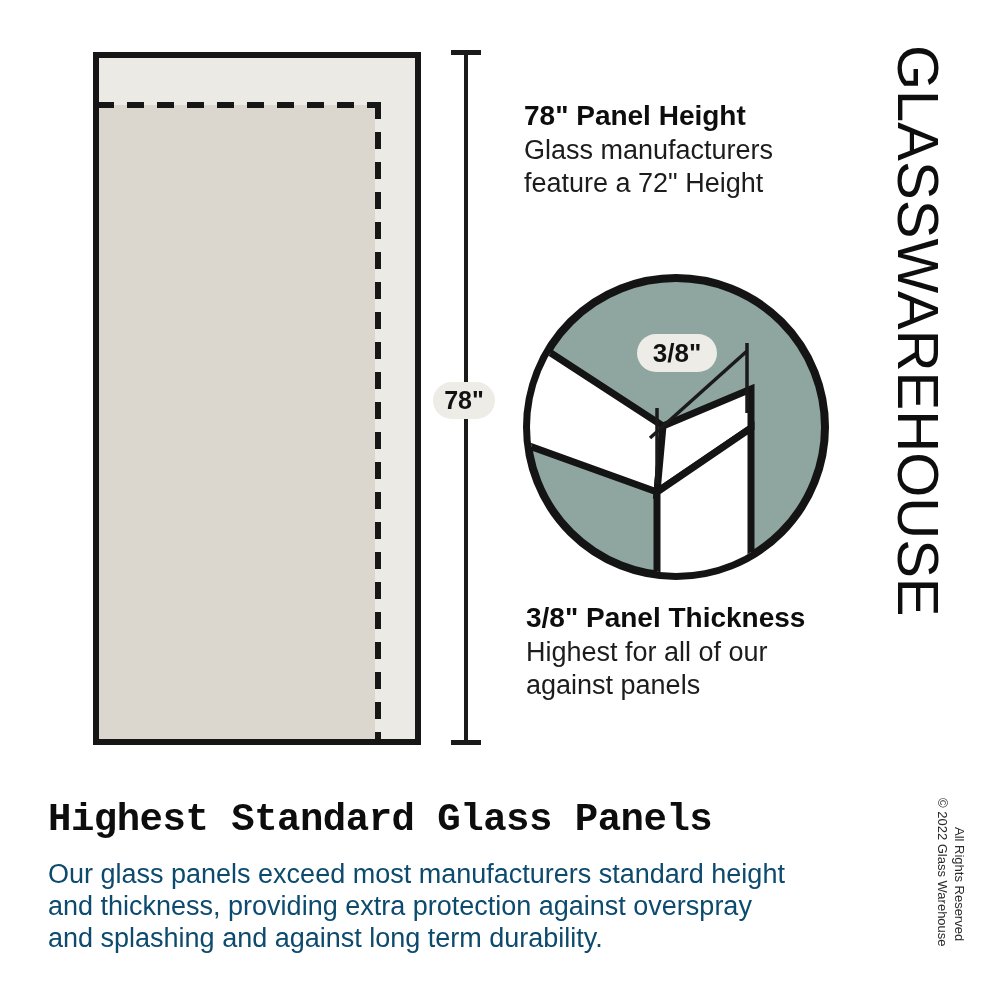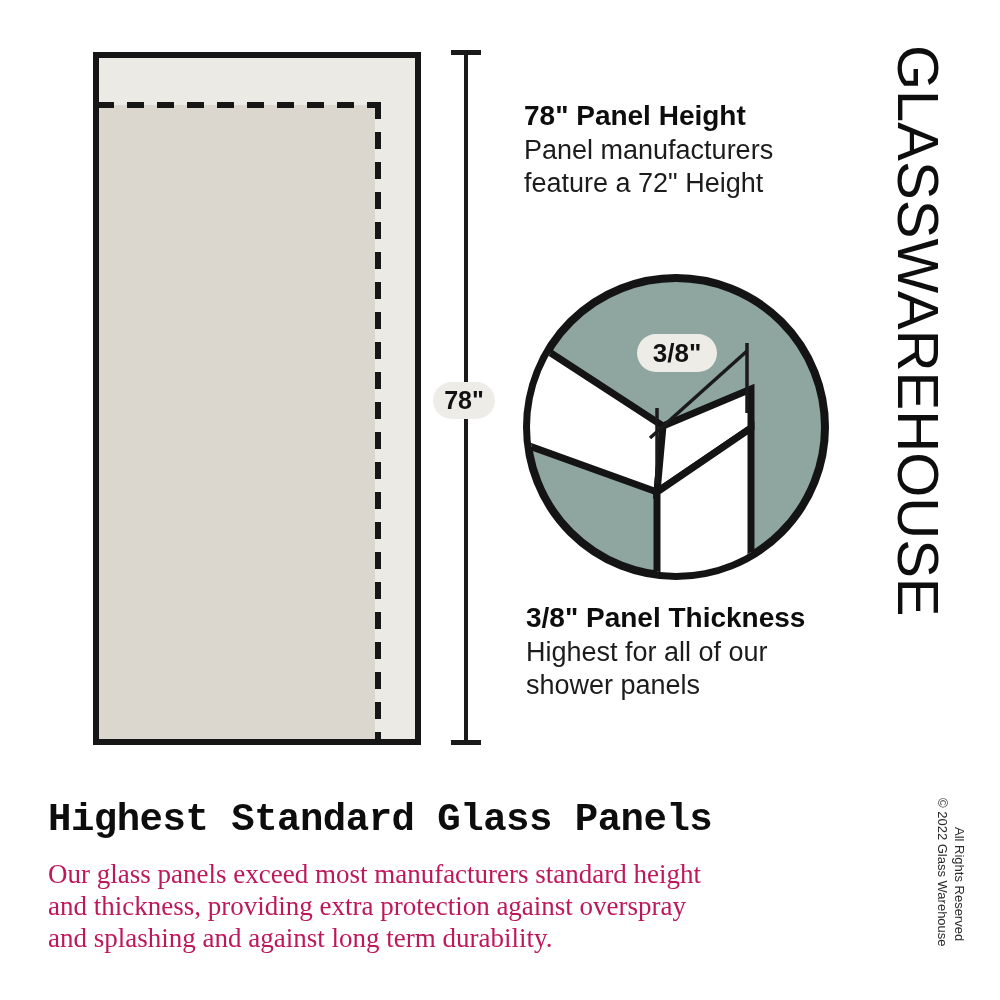--- a/index.html
+++ b/index.html
@@ -41,21 +41,21 @@
   .ann.height { left:524px; top:99px; }
   .ann.thick  { left:526px; top:601px; }
   
   .circle-svg { position:absolute; left:519px; top:270px; }
   
   .footer-heading {
     position:absolute; left:48px; top:798px; font-size:39px; font-weight:bold;
     letter-spacing:-0.5px; color:#0d0d0d;font-family:Liberation Mono, monospace;
   }
   .footer-body {
-    position:absolute; left:48px; top:858px; font-size:27px; line-height:32px; color:#be185d;font-family:Liberation Serif, serif;
+    position:absolute; left:48px; top:858px; font-size:27px; line-height:32px; color:#0c4a6e;
   }
   
   .brand-vertical {
     position:absolute; left:952px; top:45px; transform:rotate(90deg); transform-origin:0 0;
     font-size:58px; letter-spacing:0px; color:#0e0e0e; white-space:nowrap;
   }
   .copyright { position:absolute; transform:rotate(90deg); transform-origin:0 0;
     font-size:13px; color:#2a2a2a; white-space:nowrap; }
   .copyright.l1 { left:950px; top:798px; }
   .copyright.l2 { left:967px; top:827px; }
@@ -72,21 +72,21 @@
 
   <div class="dim-line"></div>
   <div class="dim-cap top"></div>
   <div class="dim-cap bottom"></div>
   <div class="pill h78">
     <span>78"</span>
   </div>
 
   <div class="ann height">
     <div class="ttl">78" Panel Height</div>
-    <div>Panel manufacturers</div>
+    <div>Glass manufacturers</div>
     <div>feature a 72" Height</div>
   </div>
 
   <svg class="circle-svg" width="316" height="316" viewBox="519 270 316 316">
     <defs>
       <clipPath id="circClip">
           <circle cx="676" cy="427" r="146"></circle>
         </clipPath>
     </defs>
     <circle cx="676" cy="427" r="149" fill="#8FA5A0" stroke="#141414" stroke-width="8"></circle>
@@ -99,21 +99,21 @@
       <line x1="650" y1="438" x2="747" y2="351" stroke="#1a1a1a" stroke-width="3.5"></line>
     </g>
   </svg>
   <div class="pill t38">
     <span>3/8"</span>
   </div>
 
   <div class="ann thick">
     <div class="ttl">3/8" Panel Thickness</div>
     <div>Highest for all of our</div>
-    <div>shower panels</div>
+    <div>against panels</div>
   </div>
 
   <div class="footer-heading">Highest Standard Glass Panels</div>
   <div class="footer-body">
     <div>Our glass panels exceed most manufacturers standard height</div>
     <div>and thickness, providing extra protection against overspray</div>
     <div>and splashing and against long term durability.</div>
   </div>
 
   <div class="brand-vertical">GLASSWAREHOUSE</div>

